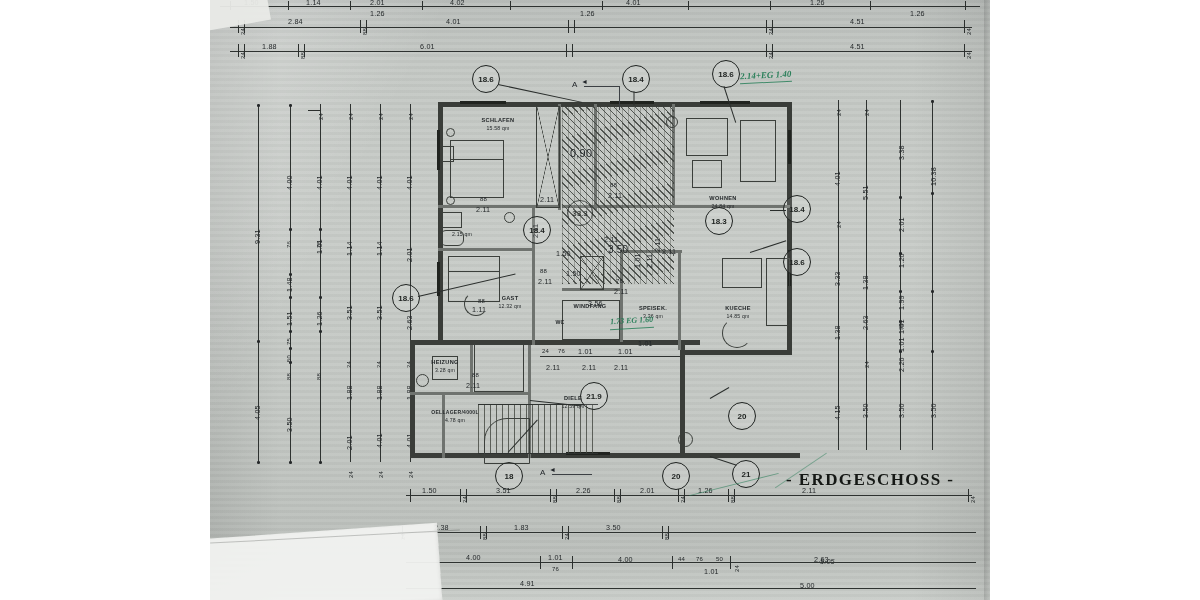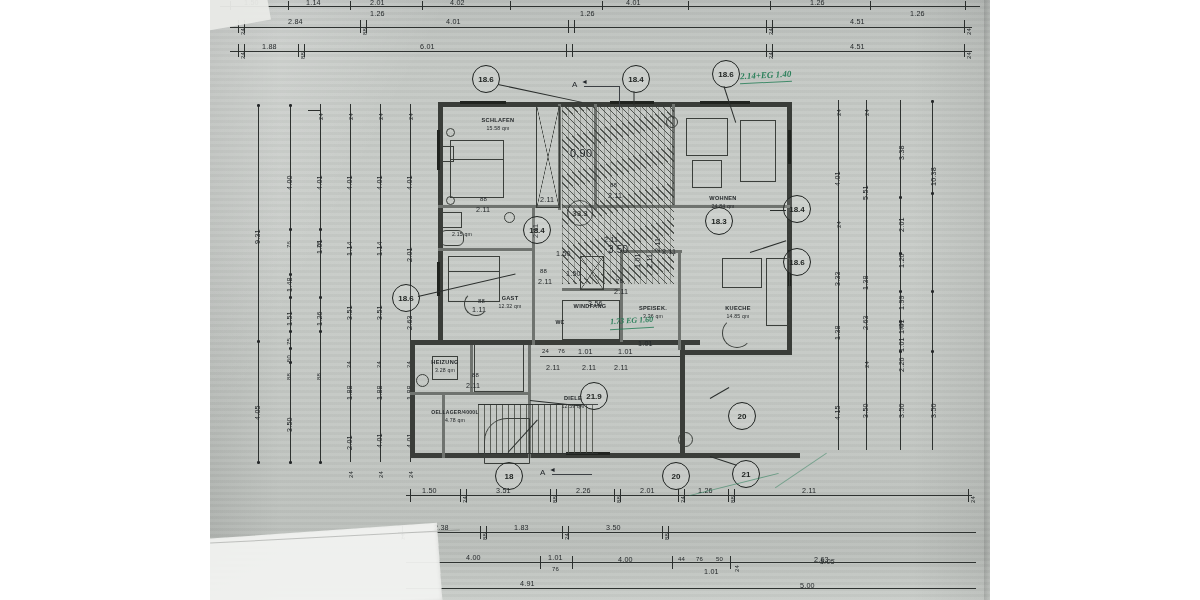--- a/index.html
+++ b/index.html
@@ -569,19 +569,20 @@
     <div>
       <div class="hand" style="left:530px;top:70px;">2.14+EG 1.40</div>
       <div class="hand-u" style="left:530px;top:82px;width:52px;"></div>
       <div class="hand" style="left:400px;top:316px;font-size:8px;">1.73 EG 1.60</div>
       <div class="hand-u" style="left:400px;top:328px;width:44px;"></div>
 
       <div class="hand-u" style="left:478px;top:484px;width:92px;transform:rotate(-14deg);opacity:.55;"></div>
       <div class="hand-u" style="left:560px;top:470px;width:62px;transform:rotate(-34deg);opacity:.45;"></div>
     </div>
 
+    <div id="title" style="left:576px;top:470px;">- ERDGESCHOSS -</div>
 
     <div class="fold" id="fold-bottom"></div>
     <div class="fold" id="fold-top-left"></div>
     <div id="edge-right"></div>
     <div class="ink h" style="left:0;top:536px;width:250px;height:1px;opacity:.25;transform:rotate(-3deg);"></div>
   </div>
 </div>
 
 </body></html>

